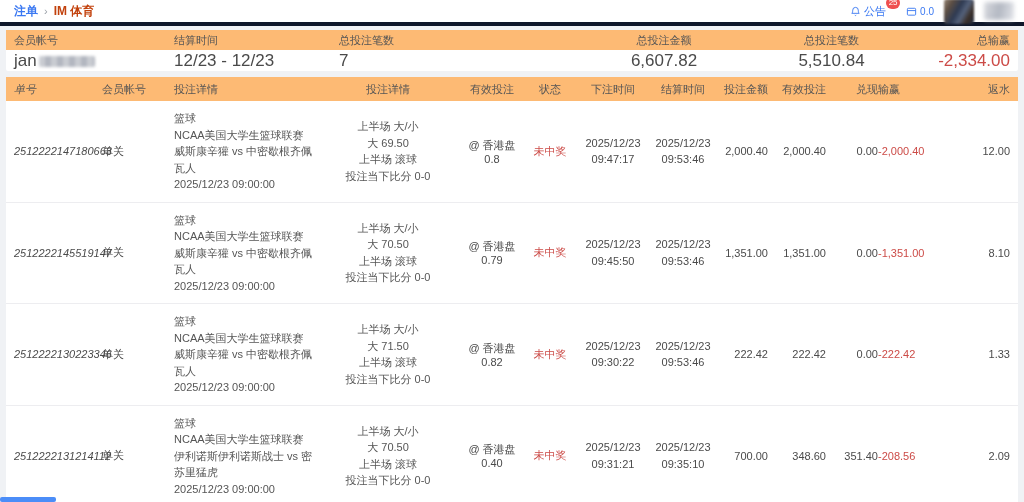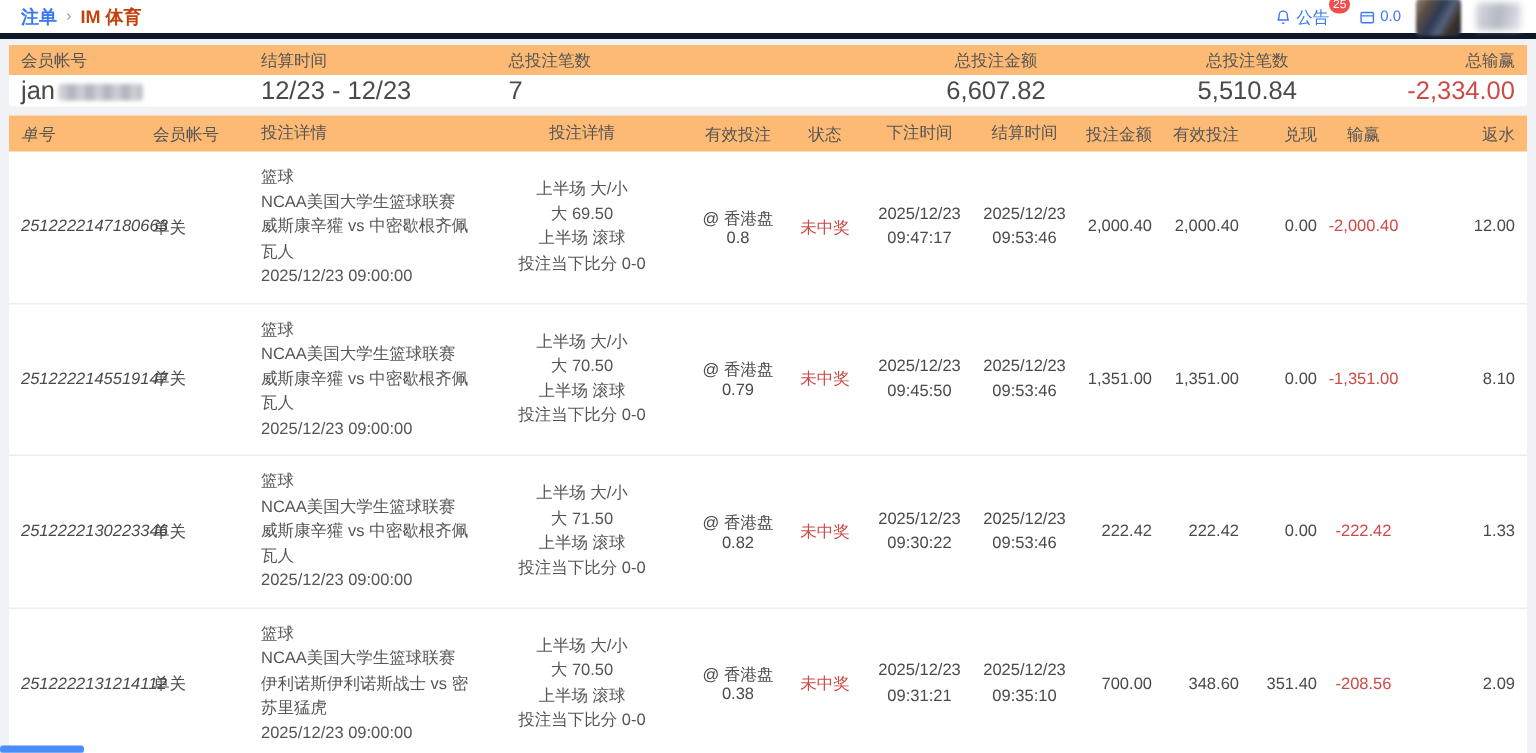--- a/index.html
+++ b/index.html
@@ -48,21 +48,21 @@
   .c1{width:88px;font-style:italic;} .c2{width:72px;}
   .c3{width:140px; white-space:pre-line; line-height:1.5; color:#555;}
   .c4{width:148px; white-space:pre-line; line-height:1.5; color:#555;text-align:center;}
   .c5{width:60px; text-align:center;}
   .c6{width:56px; text-align:center;}
   .c7{width:70px; text-align:center; white-space:pre-line; line-height:1.5;}
   .c8{width:70px; text-align:center; white-space:pre-line; line-height:1.5;}
   .c9{width:50px; text-align:right;}
   .c10{width:58px; text-align:right;}
   .c11{width:52px; text-align:right;}
-  .c12{width:62px; text-align:center;}
+  .c12{width:62px; text-align:left;}
   .c13{flex:1; text-align:right;}
   .status.lose { color:#cc4b47; }
   .winloss.neg { color:#cc4b47; }
 
   .hscroll { position:fixed; left:0; bottom:0; width:56px; height:5px; background:#4b8df8; border-radius:2px; }
   svg { display:block; }
 </style>
 </head>
 <body>
 
@@ -209,21 +209,21 @@
     <div class="c c1">2512222131214112</div>
     <div class="c c2">单关</div>
     <div class="c c3">篮球
 NCAA美国大学生篮球联赛
 伊利诺斯伊利诺斯战士 vs 密苏里猛虎
 2025/12/23 09:00:00</div>
     <div class="c c4">上半场 大/小
 大 70.50
 上半场 滚球
 投注当下比分 0-0</div>
-    <div class="c c5">@ 香港盘 0.38</div>
+    <div class="c c5">@ 香港盘 0.40</div>
     <div class="c c6 status lose">未中奖</div>
     <div class="c c7">2025/12/23
 09:31:21</div>
     <div class="c c8">2025/12/23
 09:35:10</div>
     <div class="c c9">700.00</div>
     <div class="c c10">348.60</div>
     <div class="c c11">351.40</div>
     <div class="c c12 winloss neg">-208.56</div>
     <div class="c c13">2.09</div>

